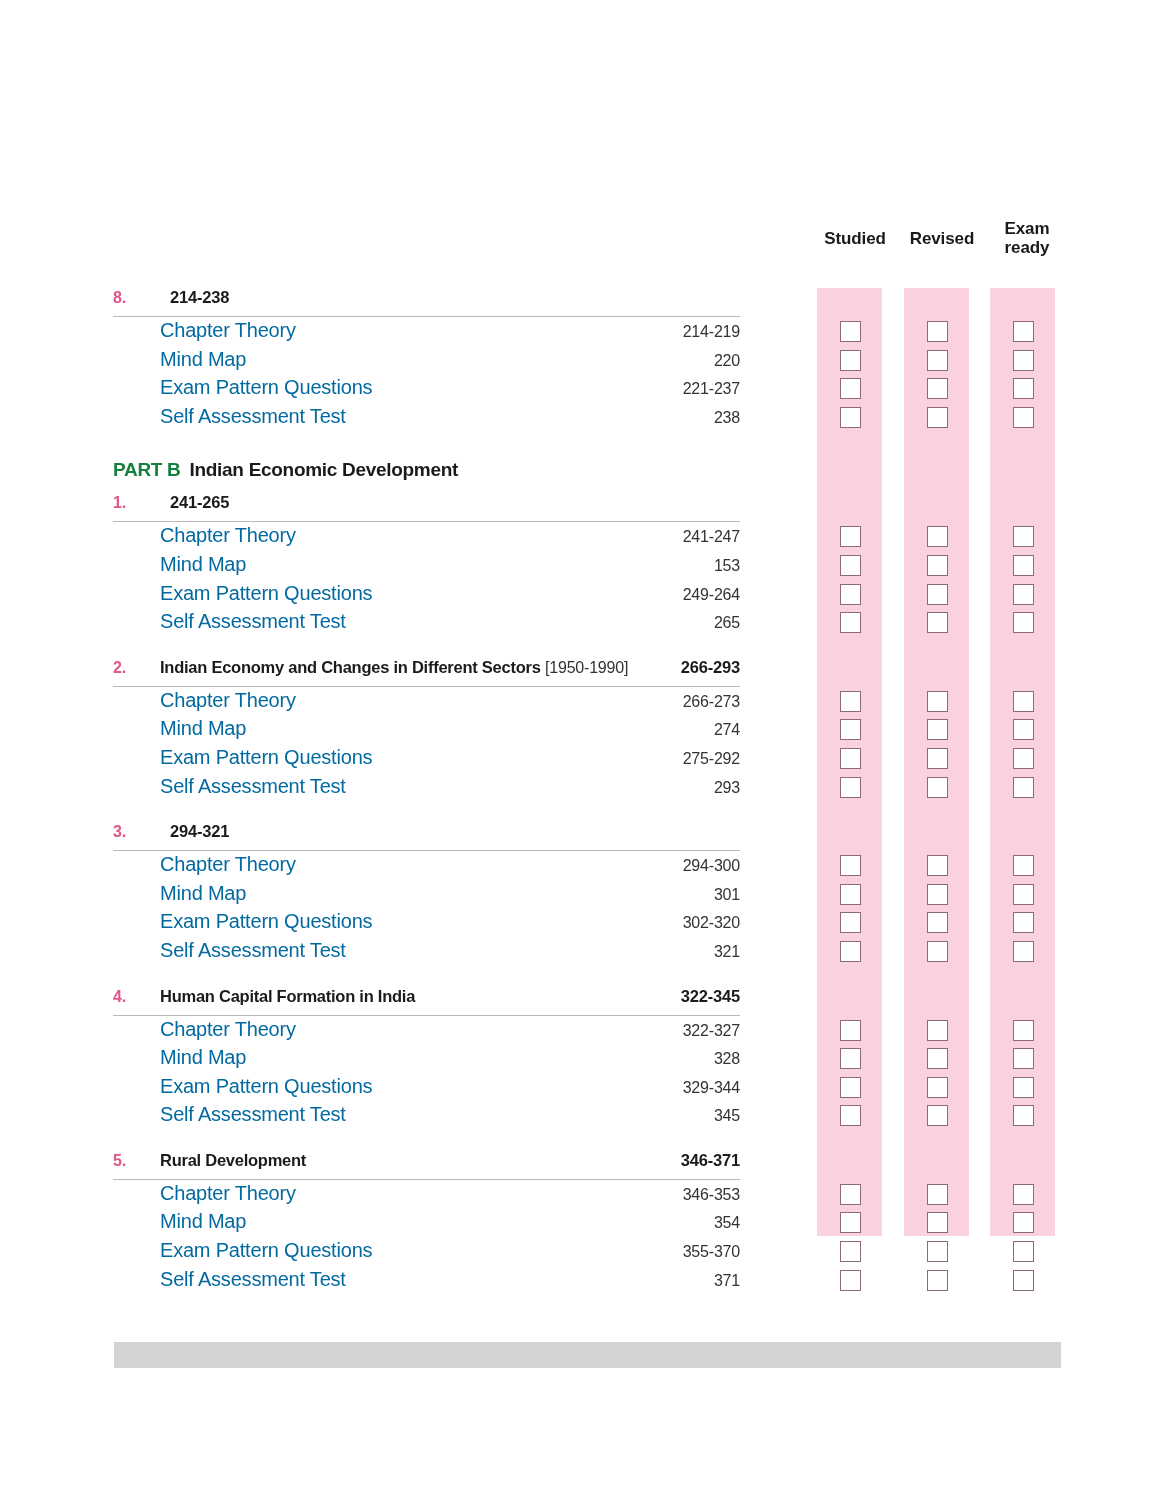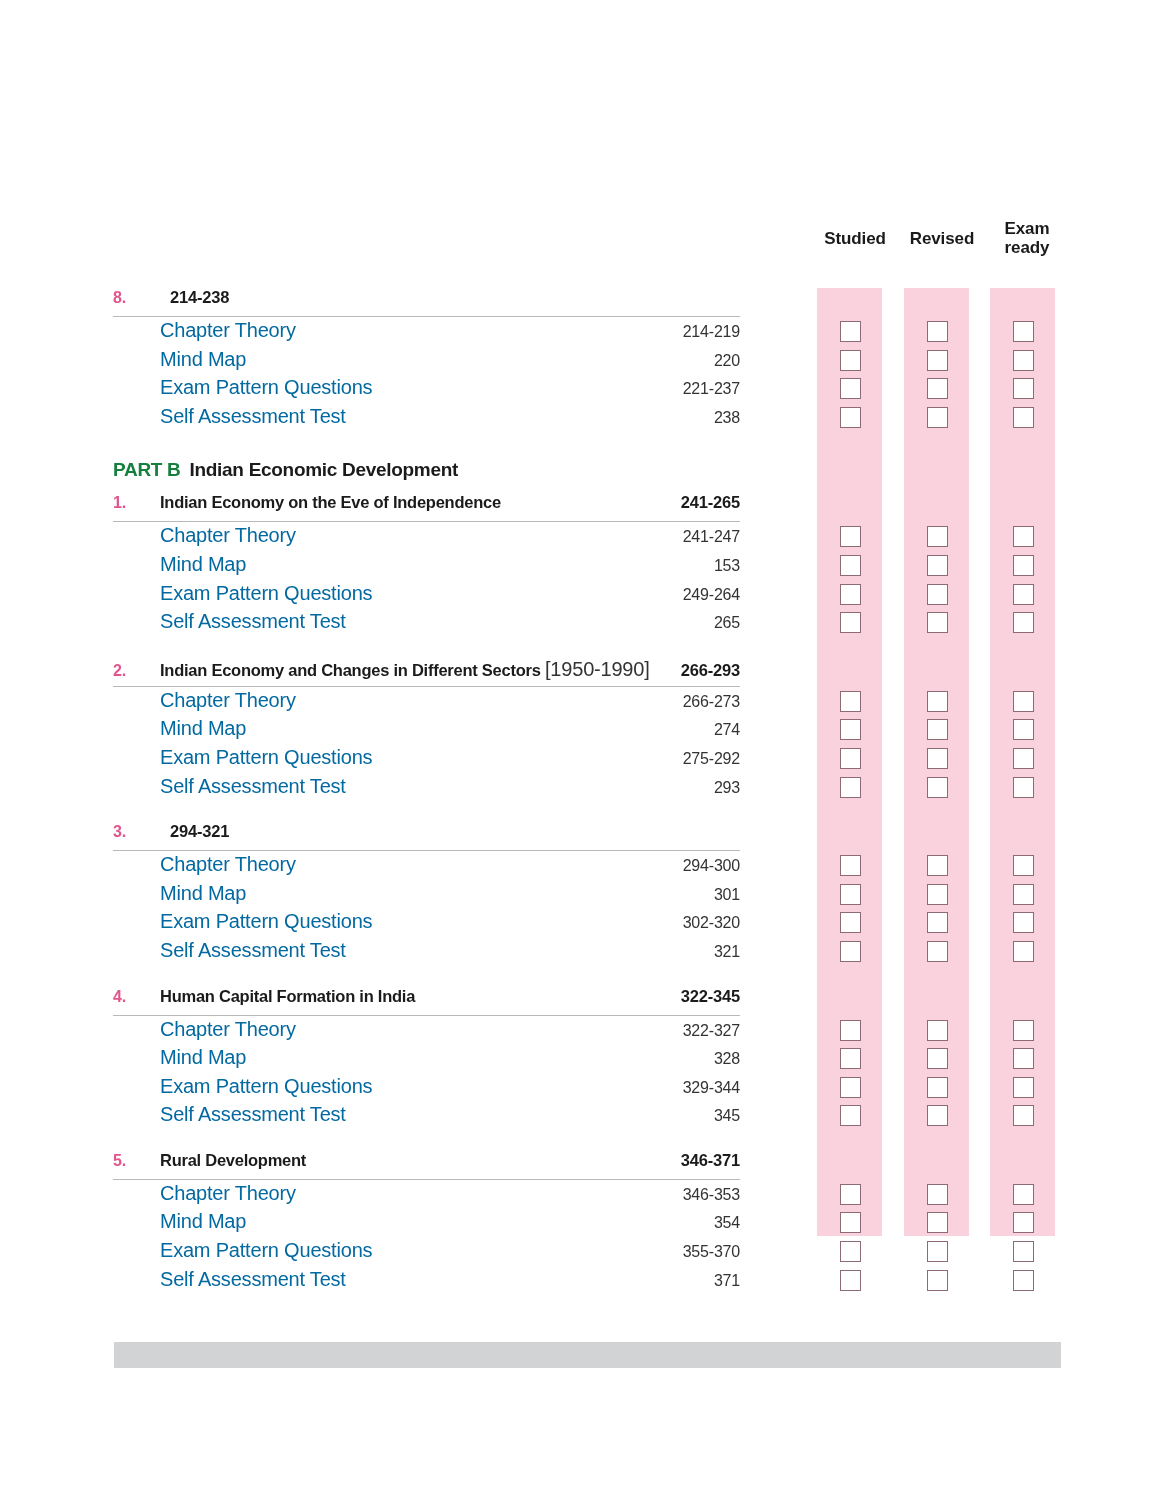--- a/index.html
+++ b/index.html
@@ -119,21 +119,21 @@
   .ch-title {
     flex: 1 1 auto;
     font-size: 16.5px;
     font-weight: bold;
     color: #1b1b1b;
     letter-spacing: -0.25px;
     white-space: nowrap;
   }
   .ch-title .sub {
     font-weight: normal;
-    font-size: 20px;
+    font-size: 16px;
     color: #333333;
     letter-spacing: -0.2px;
   }
   .ch-pages {
     flex: 0 0 auto;
     font-size: 16.5px;
     font-weight: bold;
     color: #1b1b1b;
     letter-spacing: -0.2px;
     text-align: right;
@@ -353,21 +353,20 @@
           </div>
         </div>
       </div>
       <div class="part-banner">
         <span class="part-label">PART B</span>
         <span class="part-name">Indian Economic Development</span>
       </div>
       <div class="chapter">
         <div class="chapter-head">
           <span class="ch-num">1.</span>
-          <span class="ch-title"><span>Indian Economy on the Eve of Independence</span></span>
           <span class="ch-pages">241-265</span>
         </div>
         <div class="sub-rows">
           <div class="sub-row">
             <span class="sub-label">Chapter Theory</span>
             <span class="sub-pages">241-247</span>
           </div>
           <div class="sub-row">
             <span class="sub-label">Mind Map</span>
             <span class="sub-pages">153</span>

